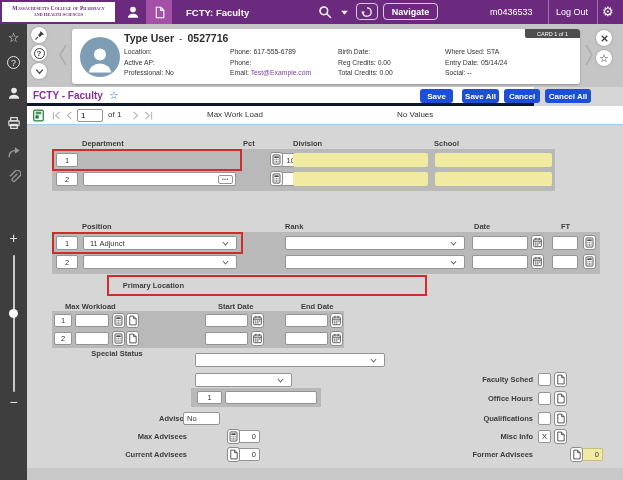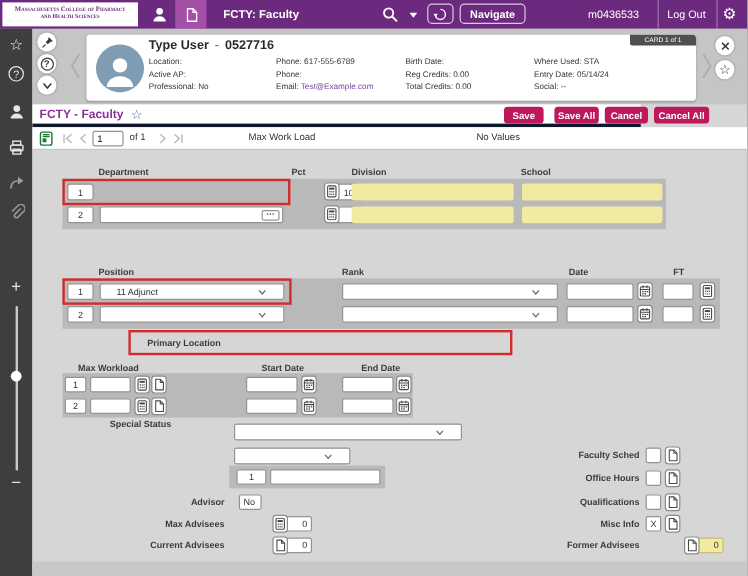--- a/index.html
+++ b/index.html
@@ -50,21 +50,21 @@
   #card-title{position:absolute;left:52px;top:3px;font-size:10.5px;color:#2b2b2b;font-weight:600;}
   #card-title .sep{margin:0 5px;color:#555;font-weight:400;}
   .card-col{position:absolute;top:18px;font-size:6.8px;color:#333;line-height:10.5px;white-space:nowrap;}
   .email-link{color:#7B3FA0;}
 
   
   #screenbar{position:absolute;left:27px;top:87px;width:507px;height:19px;background:#fff;
              border-bottom:3px solid #0f172a;}
   #screen-title{position:absolute;left:6px;top:3px;font-size:10px;color:#8A3099;font-weight:600;}
   #screen-star{position:absolute;left:82px;top:2px;font-size:11px;color:#3C78C8;}
-  .btn{position:absolute;top:2px;height:14px;background:#be185d;color:#fff;border:none;border-radius:3px;
+  .btn{position:absolute;top:2px;height:14px;background:#1d4ed8;color:#fff;border:none;border-radius:3px;
        font-size:8px;font-weight:700;font-family:inherit;display:flex;align-items:center;justify-content:center;
        padding:0;cursor:pointer;}
 
   
   #toolbar{position:absolute;left:27px;top:106px;width:596px;height:19px;background:#fff;
            border-bottom:1px solid #A9CCE9;}
   .nav-ic{position:absolute;top:4px;width:11px;height:11px;color:#B5B5B5;}
   #page-input{position:absolute;left:50px;top:2.5px;width:26px;height:13px;border:1px solid #949494;
               border-radius:2px;font-size:8px;padding:0 3px;font-family:inherit;}
   .tb-lbl{position:absolute;top:4px;font-size:8px;color:#333;white-space:nowrap;}
@@ -73,21 +73,21 @@
   #content{position:absolute;left:27px;top:125px;width:596px;height:355px;background:#D6D6D6;}
   .lbl{position:absolute;font-size:7.5px;font-weight:600;color:#3c3c3c;white-space:nowrap;}
   .band{position:absolute;background:#B9B9B9;}
   .inp{position:absolute;background:#fff;border:1px solid #949494;border-radius:2px;
        font-size:7.5px;color:#333;padding:0 3px;font-family:inherit;}
   .inp.ctr{text-align:center;padding:0;}
   .inp.rt{text-align:right;margin-left:36px;}
   .icbtn{position:absolute;width:13px;height:15px;background:#fff;border:1px solid #8C8C8C;border-radius:3px;
          display:flex;align-items:center;justify-content:center;color:#4a4a4a;cursor:pointer;}
   .selectbox{position:absolute;background:#fff;border:1px solid #949494;border-radius:2px;
-             display:flex;align-items:center;justify-content:space-between;padding:0 13px;
+             display:flex;align-items:center;justify-content:space-between;padding:0 6px;
              font-size:7.5px;color:#333;cursor:pointer;}
   .selectbox .cv{color:#666;flex:0 0 auto;}
   .yellowfield{position:absolute;background:#F1EAA1;border-radius:2px;}
   .inp.yellow{background:#F1EAA1;border:1px solid #C9BE7A;}
   .redbox{position:absolute;border:2px solid #D22B2B;pointer-events:none;}
   .lookup{position:absolute;width:15px;height:9px;border:1px solid #949494;border-radius:2px;background:#fff;
           font-size:5px;line-height:7px;text-align:center;color:#555;letter-spacing:.5px;cursor:pointer;}
   #footer-strip{position:absolute;left:0;top:343px;width:596px;height:12px;background:#C8C8C8;}
 </style>
 </head>
@@ -506,21 +506,21 @@
       <svg class="ic cv" width="9" height="9">
           <use href="#i-chev"></use>
         </svg>
     </div>
 
     <div class="band" style="left:164px;top:263px;width:130px;height:19px"></div>
     <input class="inp ctr" style="left: 170px; top: 266px; width: 25px; height: 13px;" value="1">
     <input class="inp" style="left: 198px; top: 266px; width: 92px; height: 13px;">
 
     <div class="lbl" style="left:20px;top:289px;width:140px;text-align:right">Advisor</div>
-    <input class="inp" style="left: 172px; top: 287px; width: 19px; height: 13px;" value="No">
+    <input class="inp" style="left: 156px; top: 287px; width: 37px; height: 13px;" value="No">
 
     <div class="lbl" style="left:20px;top:307px;width:140px;text-align:right">Max Advisees</div>
     <input class="inp rt" style="left: 168px; top: 305px; width: 29px; height: 13px;" value="0">
     <div class="icbtn" style="left:200px;top:304px">
         <svg class="ic" width="11" height="11">
           <use href="#i-calc"></use>
         </svg>
       </div>
 
     <div class="lbl" style="left:20px;top:325px;width:140px;text-align:right">Current Advisees</div>

